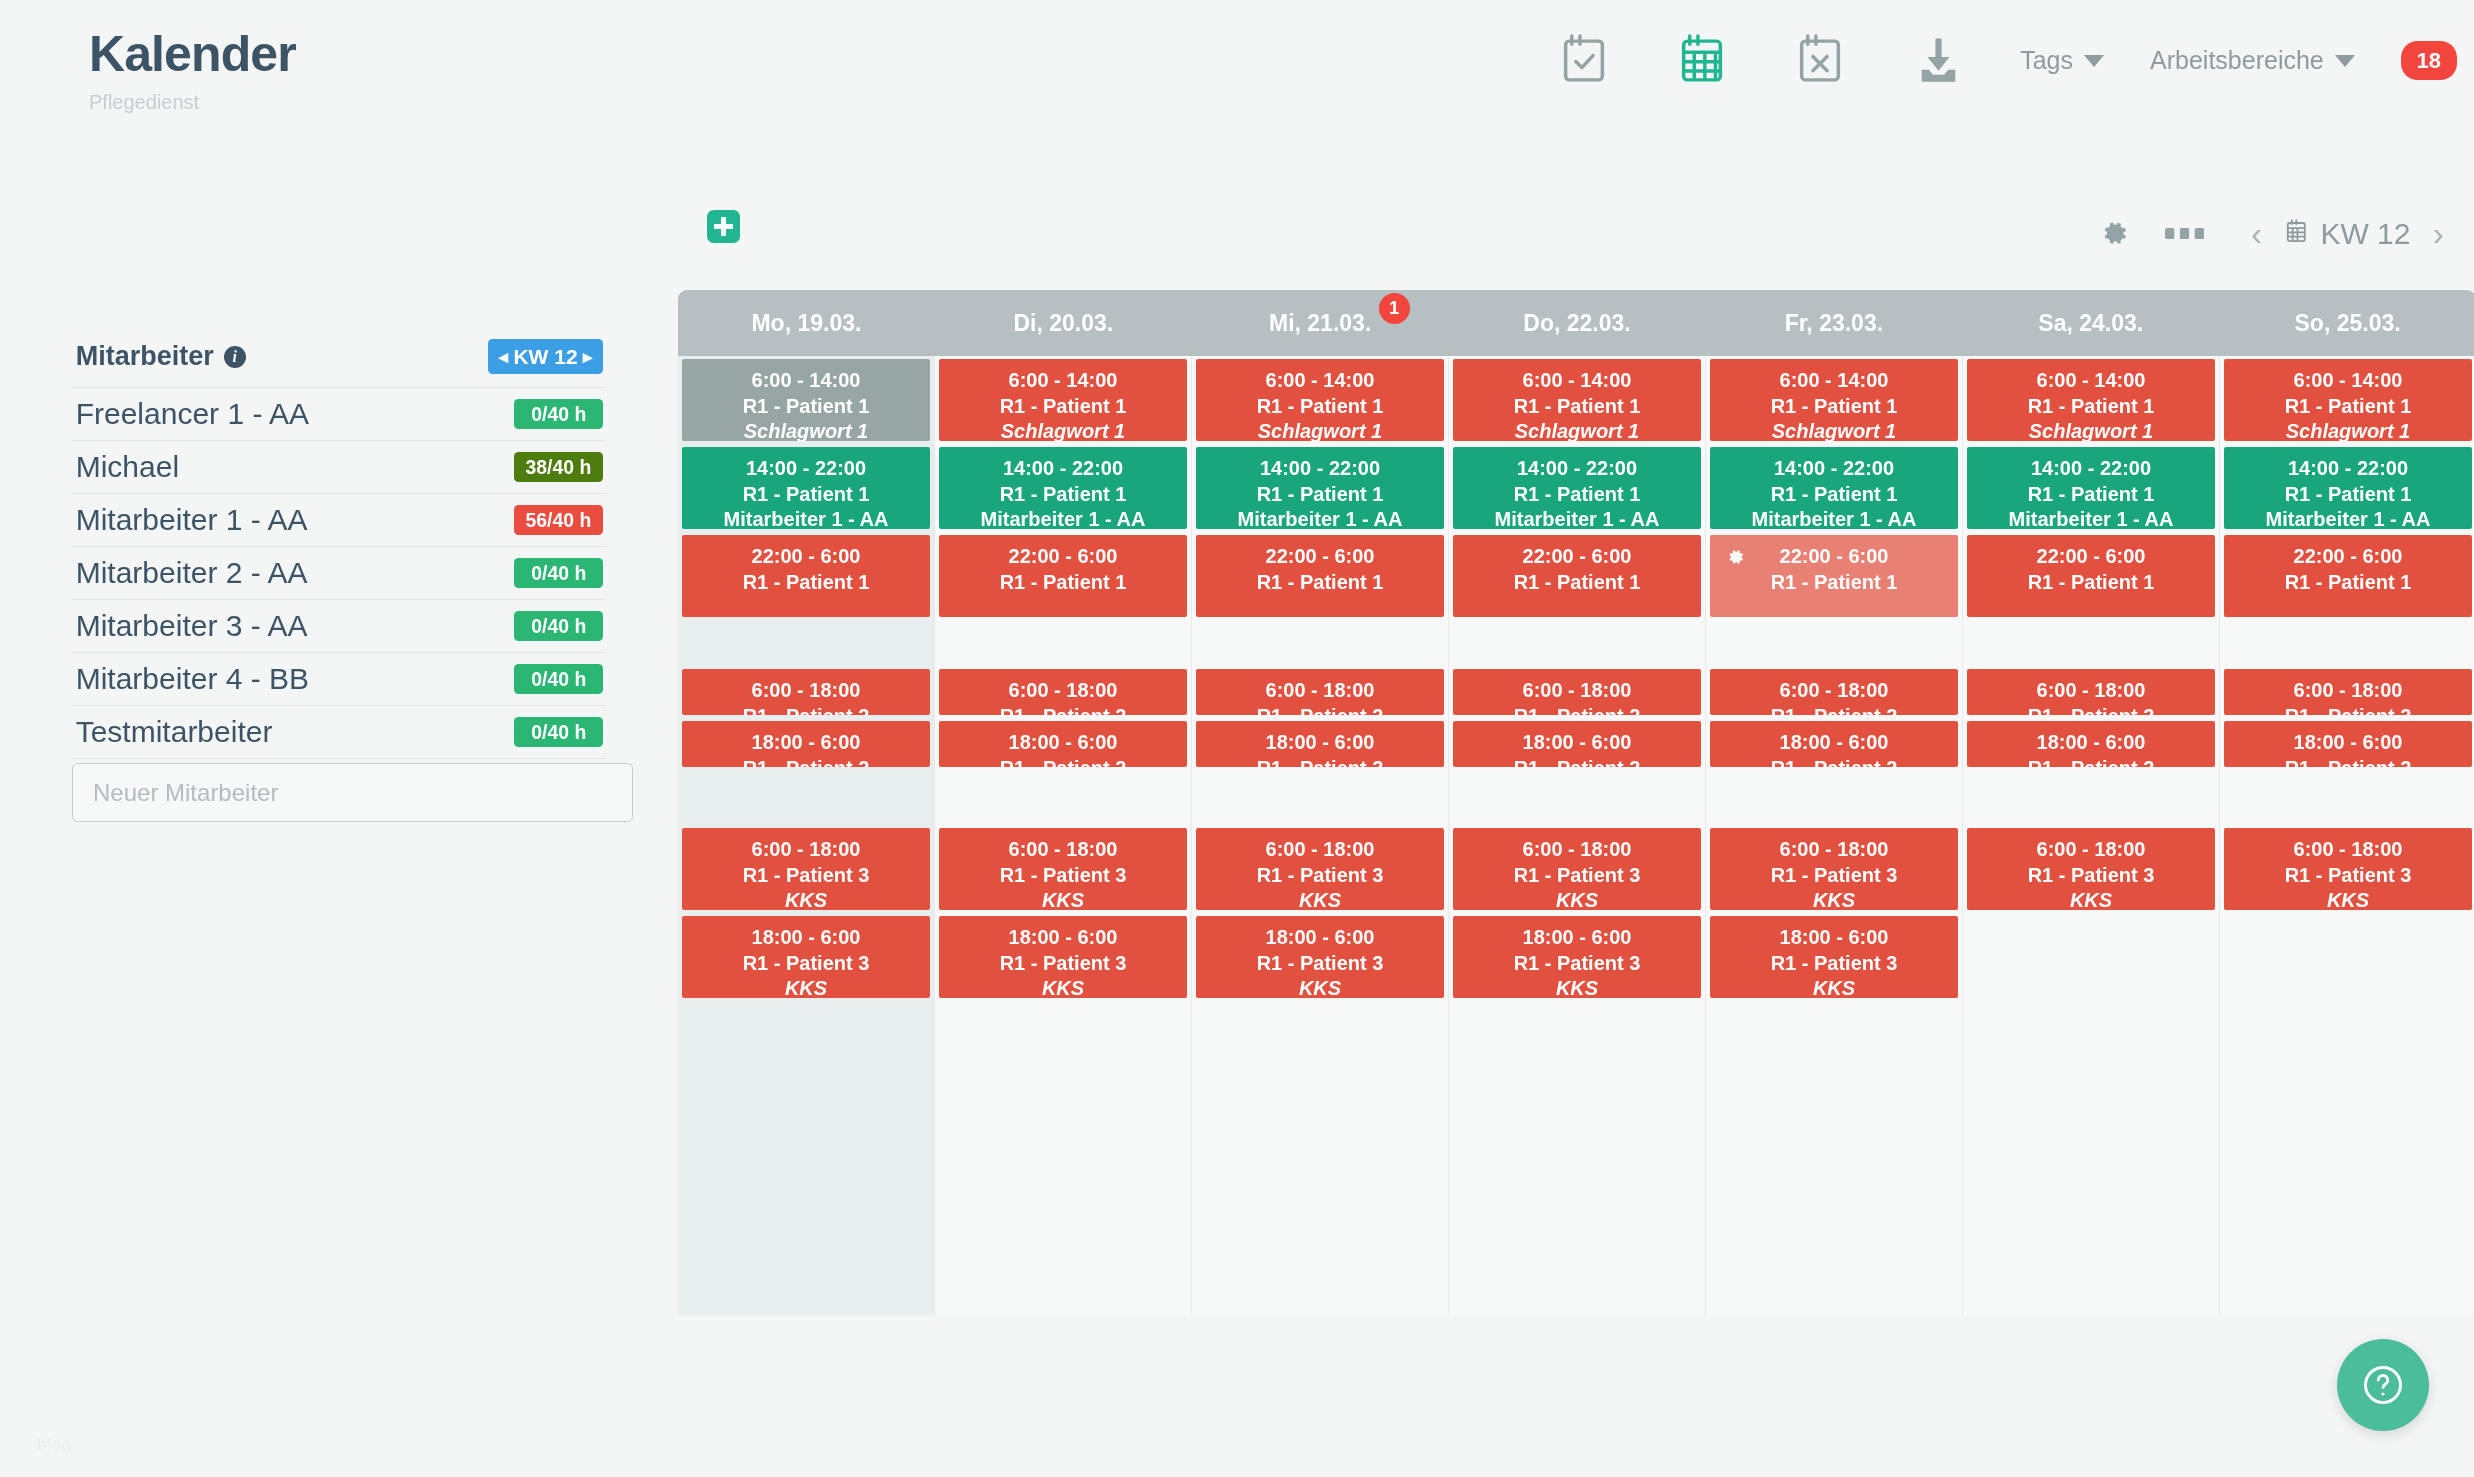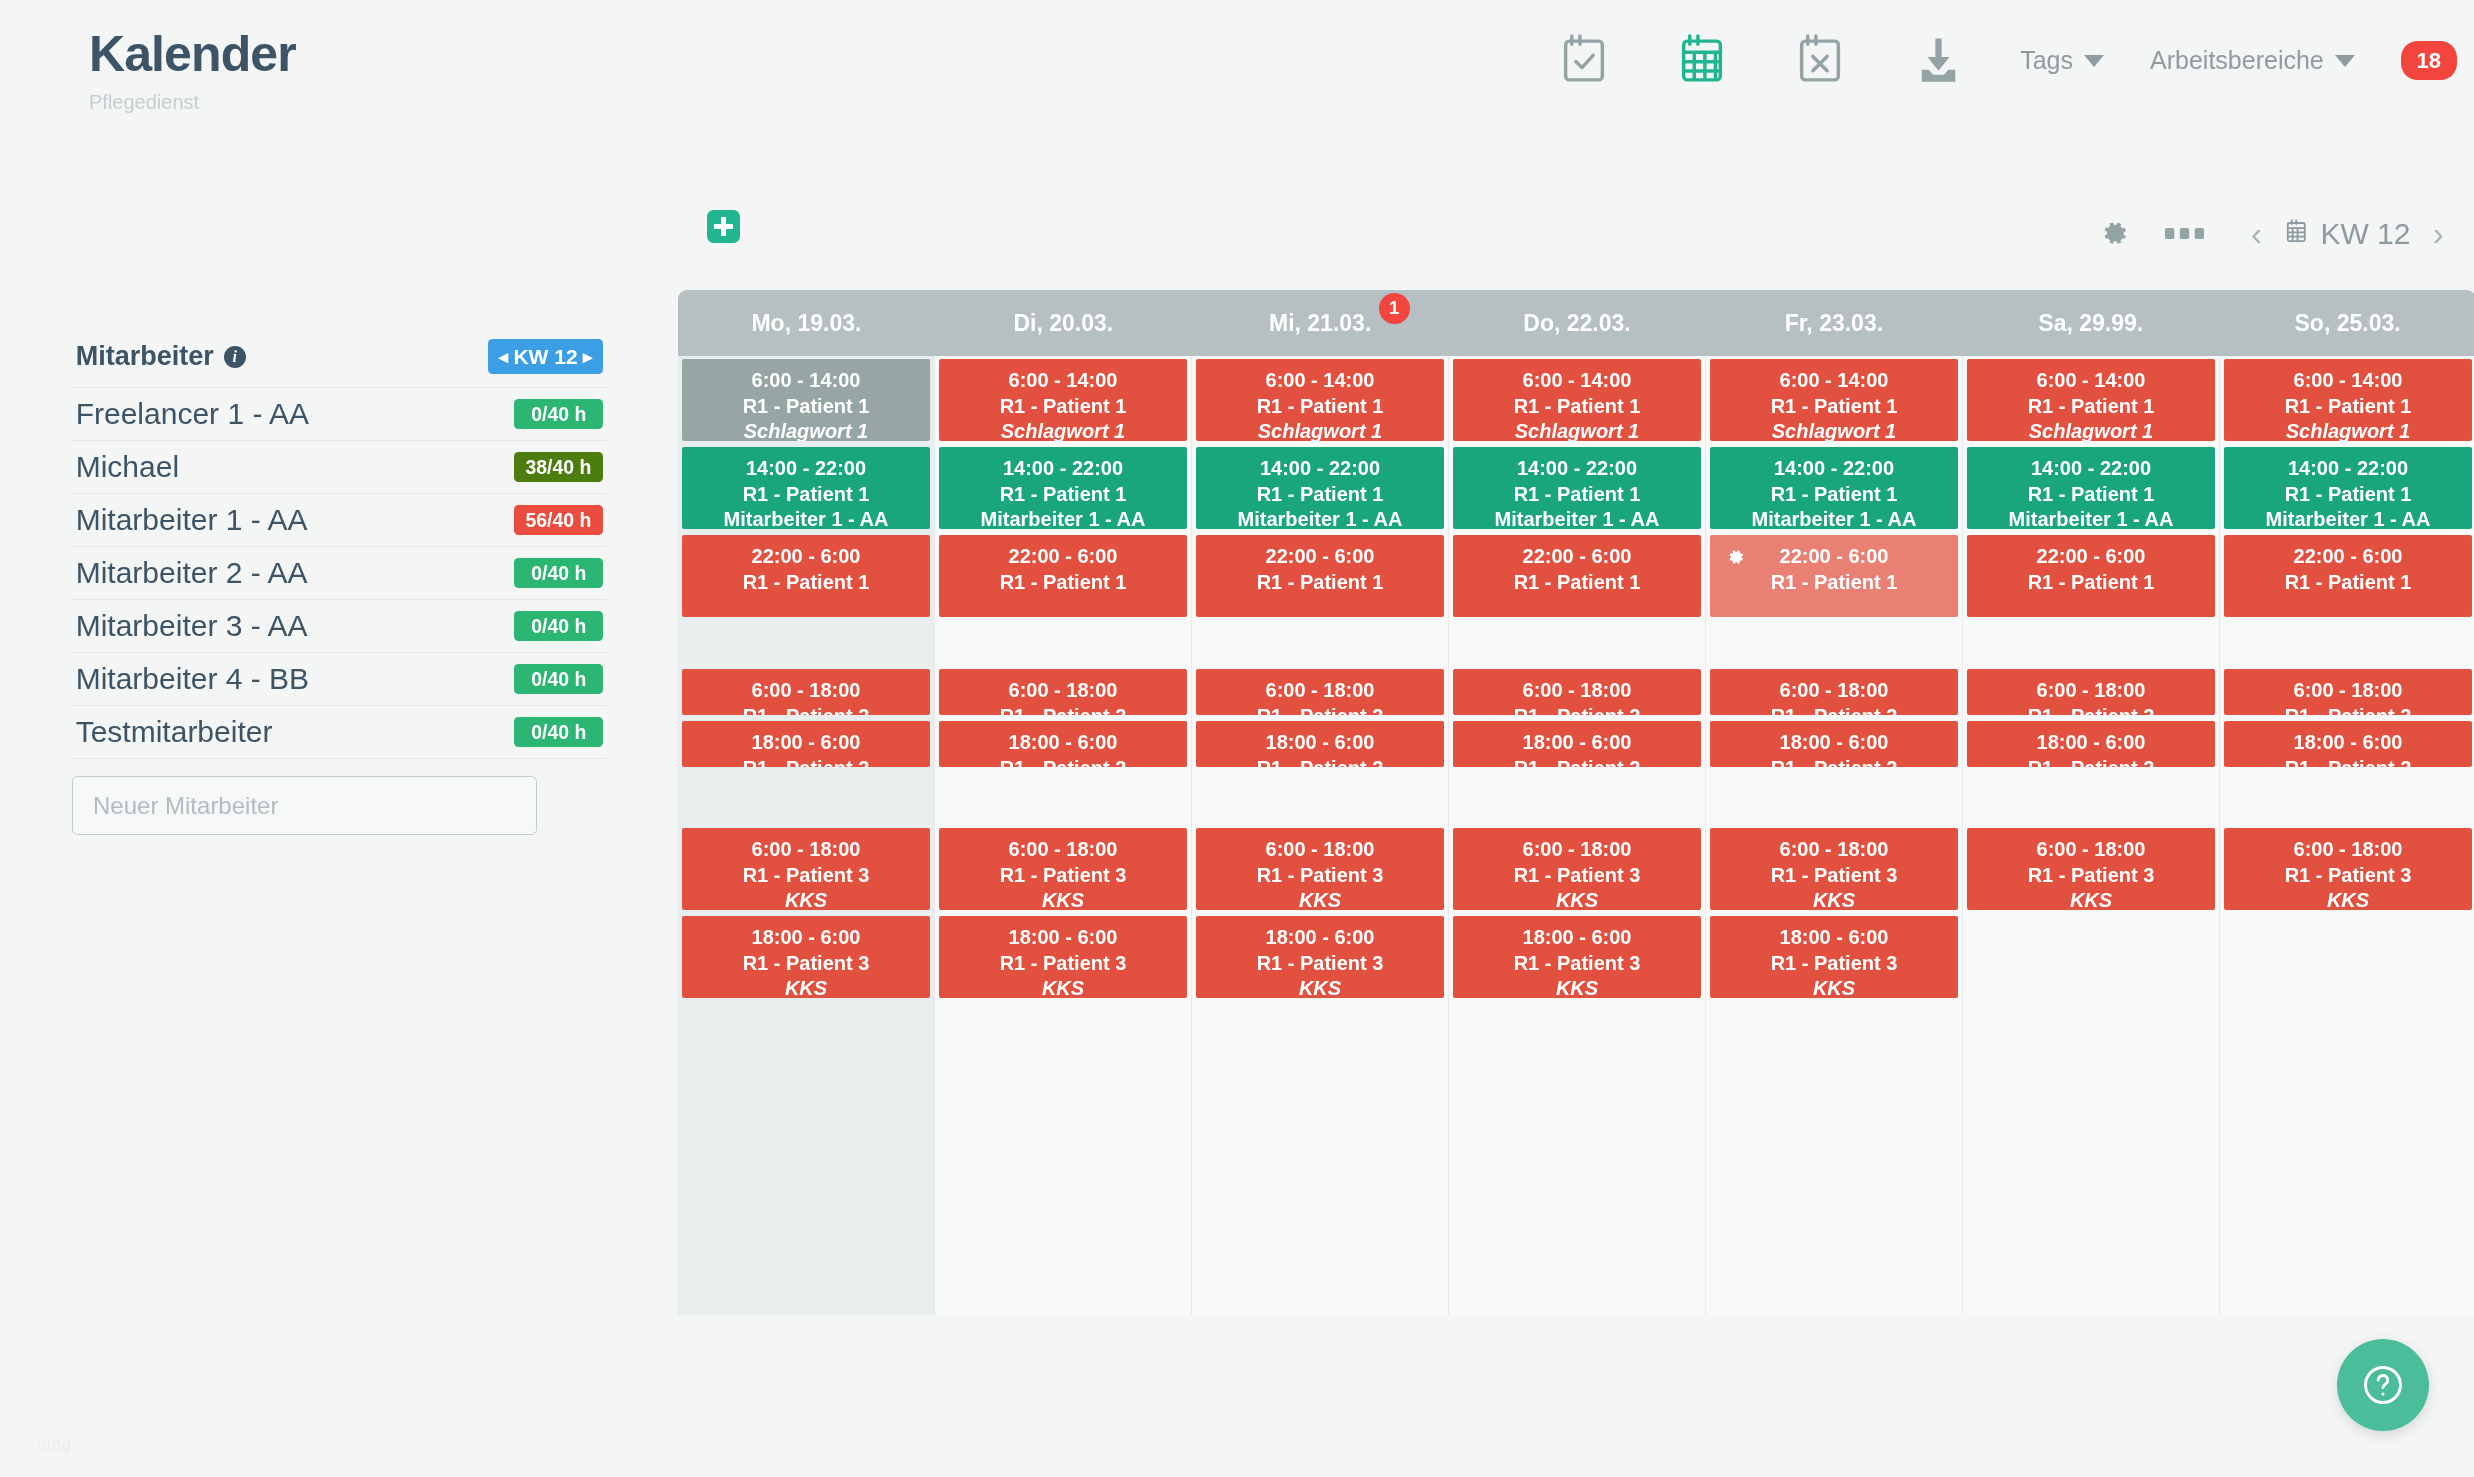--- a/index.html
+++ b/index.html
@@ -82,21 +82,21 @@
   .emp-name { font-size: 30px; color: #3d5366; }
   .emp-hours {
     color: #fff; font-size: 19.4px; font-weight: bold; border-radius: 4.6px;
     padding: 3.7px 12px; min-width: 89px; text-align: center;
   }
   .h-green  { background: #2bb673; }
   .h-orange { background: #4d7c0f; }
   .h-red    { background: #ea4c3f; }
 
   #new-emp {
-    margin-top: 17px; width: 465px; height: 59px;
+    margin-top: 4px; width: 561px; height: 59px;
     border: 1.8px solid #c4cbd0; border-radius: 5.5px; background: #f7f8f8;
     font-size: 24px; color: #b3bcc2; padding: 0 20px;
     font-family: "Liberation Sans", sans-serif;
   }
   #new-emp::placeholder { color: #b3bcc2; }
 
   
   #cal-toolbar {
     position: absolute; left: 678px; top: 201px; width: 1784px; height: 65px;
   }
@@ -319,21 +319,21 @@
   </div>
 </div>
 
 <div id="calendar">
   <div id="cal-head">
       <div class="day-head"><span>Mo, 19.03.</span></div>
       <div class="day-head"><span>Di, 20.03.</span></div>
       <div class="day-head"><span>Mi, 21.03.</span><span class="day-badge">1</span></div>
       <div class="day-head"><span>Do, 22.03.</span></div>
       <div class="day-head"><span>Fr, 23.03.</span></div>
-      <div class="day-head"><span>Sa, 29.99.</span></div>
+      <div class="day-head"><span>Sa, 24.03.</span></div>
       <div class="day-head"><span>So, 25.03.</span></div>
     </div>
   <div id="cal-body">
       <div class="day-col today">
         <div class="slot" style="height: 88px;">
           <div class="event ev-grey">
             <div class="line1">6:00 - 14:00</div>
             <div class="line2">R1 - Patient 1</div>
             <div class="line3">Schlagwort 1</div>
           </div>

